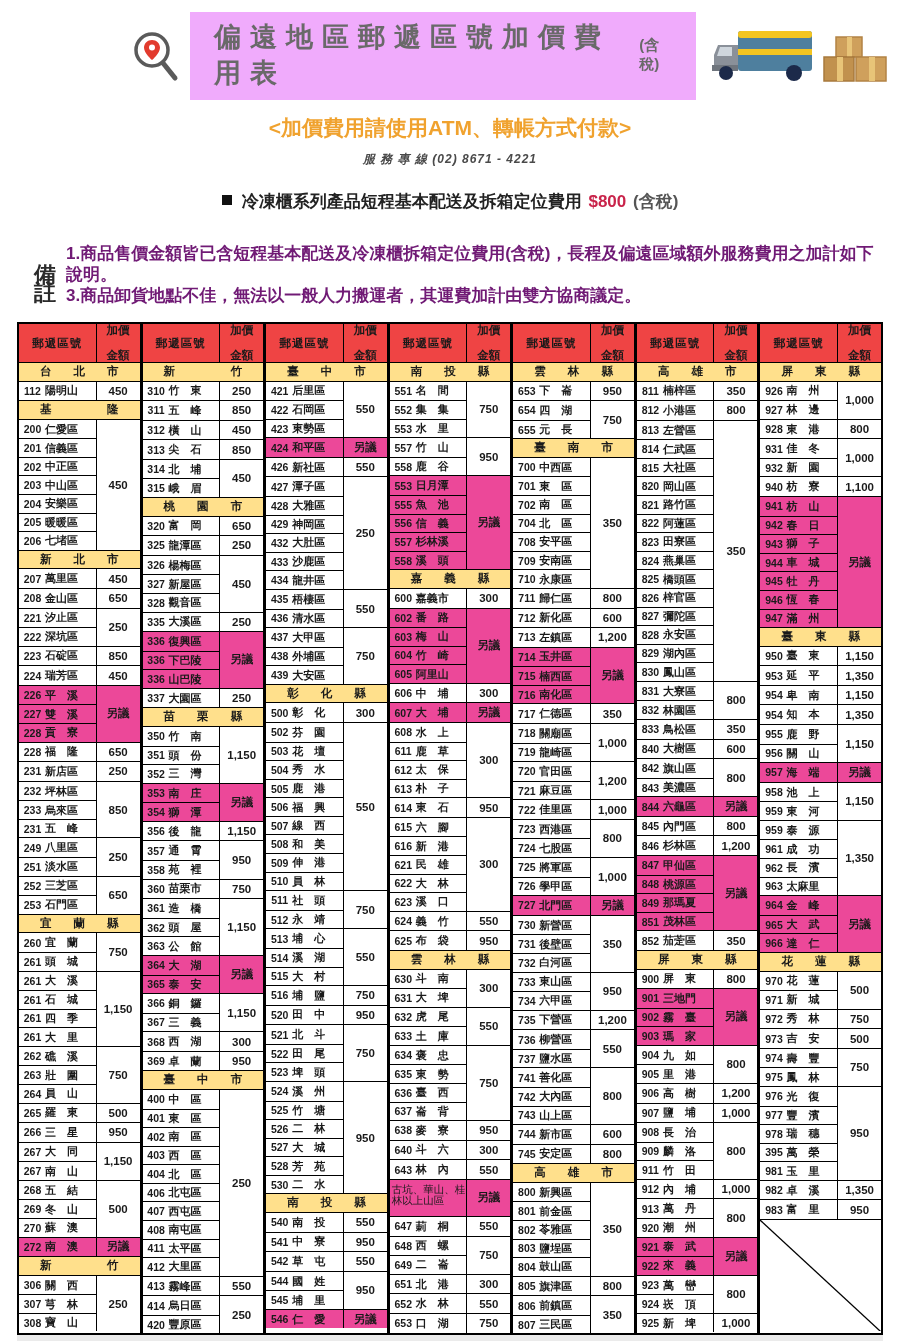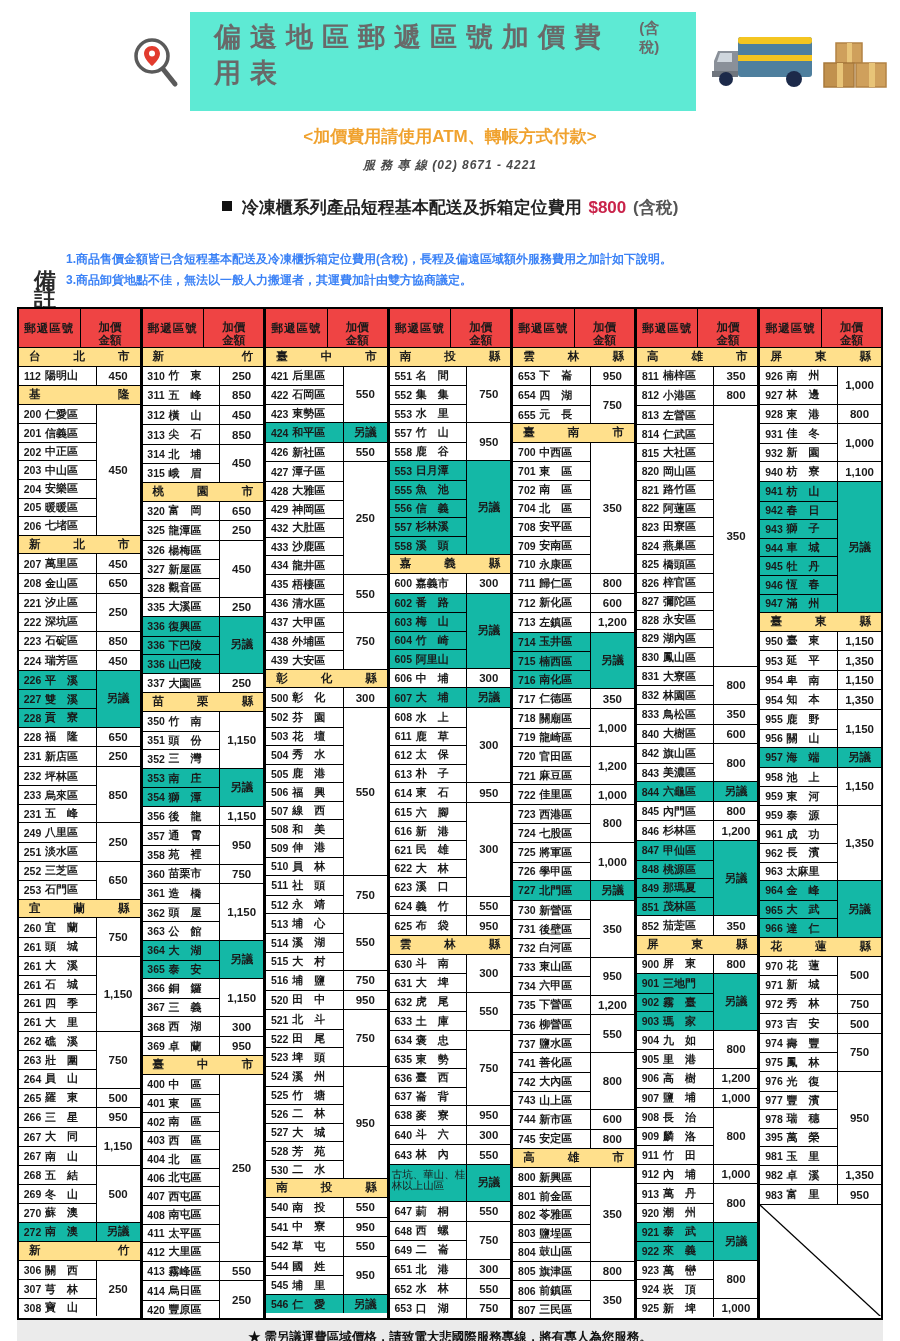--- a/index.html
+++ b/index.html
@@ -5,64 +5,64 @@
   * { margin:0; padding:0; box-sizing:border-box; }
   html,body { background:#fff; }
   body {
     width:900px; height:1341px; position:relative; overflow:hidden;
     font-family:"Liberation Sans", sans-serif; color:#1a1a1a;
   }
   
   .hdr-row { display:flex; align-items:center; margin:12px 0 0 128px; }
   .mag-icon { width:52px; height:56px; flex:0 0 auto; }
   .title-box {
-    background:#5eead4; margin-left:10px; padding:7px 20px 20px 24px;
-    display:flex; align-items:flex-start;
+    background:#f0abfc; margin-left:10px; padding:7px 20px 9px 24px;
+    display:flex; align-items:center;
   }
   .title-main { font-size:27px; font-weight:bold; color:#696969; letter-spacing:9px; }
   .title-suffix { font-size:15px; font-weight:bold; color:#696969; margin-left:-4px; }
   .truck-wrap { margin-left:14px; }
-  .pay-line { text-align:center; margin-top:14px; font-size:17px; font-weight:bold; color:#f0a22e; }
+  .pay-line { text-align:center; margin-top:14px; font-size:21px; font-weight:bold; color:#f0a22e; }
   .svc-line { text-align:center; margin-top:9px; font-size:12px; font-weight:bold; color:#4a4a4a; letter-spacing:1px;font-style:italic; }
   .freezer-line { text-align:center; margin-top:22px; font-size:17px; font-weight:bold; color:#222; }
   .sq { display:inline-block; width:10px; height:10px; background:#111; margin-right:10px; vertical-align:2px; }
   .price { color:#c9234a; margin:0 2px; }
   .fz-suffix { color:#555; }
   
   .notes { display:flex; margin:30px 0 0 34px; width:846px; }
   .notes-label {
     writing-mode:vertical-rl; text-orientation:upright;
     font-size:22px; font-weight:bold; color:#2b2b2b; letter-spacing:14px;
     margin:4px 10px 0 0; line-height:1;
   }
-  .notes-list { font-size:12px; font-weight:bold; color:#3b82f6; line-height:21px; }
+  .notes-list { font-size:17px; font-weight:bold; color:#701a75; line-height:21px; }
   
   :root { --rh:18.59px; }
   .tbl { display:flex; width:866px; margin:16px auto 0; }
   .grp { flex:1 1 0; border:2px solid #000; }
   .grp + .grp { border-left-width:1px; }
   .gh { display:flex; height:38px; background:#ef4444; }
   .gh-code { flex:1; display:flex; align-items:center; justify-content:center;
              font-size:11.5px; font-weight:bold; letter-spacing:1px; }
-  .gh-amt { width:60px; border-left:1px solid #000; display:flex; flex-direction:column;
-            align-items:center; justify-content:flex-end; font-size:11.5px; font-weight:bold; line-height:13px; }
+  .gh-amt { width:44px; border-left:1px solid #000; display:flex; flex-direction:column;
+            align-items:center; justify-content:space-between; font-size:11.5px; font-weight:bold; line-height:13px; }
   .sec, .block { border-top:1px solid #000; }
   .sec {
     height:var(--rh); background:#ffe08c; font-size:11.5px; font-weight:bold;
-    line-height:17.6px; text-align:justify; text-align-last:justify; padding:0 10px;
+    line-height:17.6px; text-align:justify; text-align-last:justify; padding:0 21px;
   }
   .block { display:flex; }
   .names { width:calc(100% - 44px); display:flex; flex-direction:column; }
   .name { height:var(--rh); display:flex; align-items:center; padding-left:3px; }
   .name + .name { border-top:1px solid #000; }
   .code { width:21px; font-size:10.5px; font-weight:bold; text-align:center; flex:0 0 auto; }
   .nm { font-size:11px; font-weight:bold; white-space:pre; margin-left:2px; }
   .amt { width:44px; border-left:1px solid #000; display:flex; align-items:center;
          justify-content:center; font-size:11.5px; font-weight:bold; }
-  .neg .names, .neg .amt, .neg.sp-cell { background:#14b8a6; }
+  .neg .names, .neg .amt, .neg.sp-cell { background:#ec4899; }
   .sp-cell { font-size:10.5px; font-weight:normal; line-height:11px; padding:4px 1px 0 2px;
              text-align:left; height:100%; }
   .tall { height:calc(var(--rh) * 2); }
   .diag { height:calc(var(--rh) * 6.05); position:relative; }
   .diag svg { position:absolute; inset:0; width:100%; height:100%; }
   
   .footer { width:866px; margin:0 auto; background:#ebebeb; padding:9px 0 12px; }
   .ft-note { text-align:center; font-size:12.5px; font-weight:bold; color:#111; }
 </style>
 </head>

